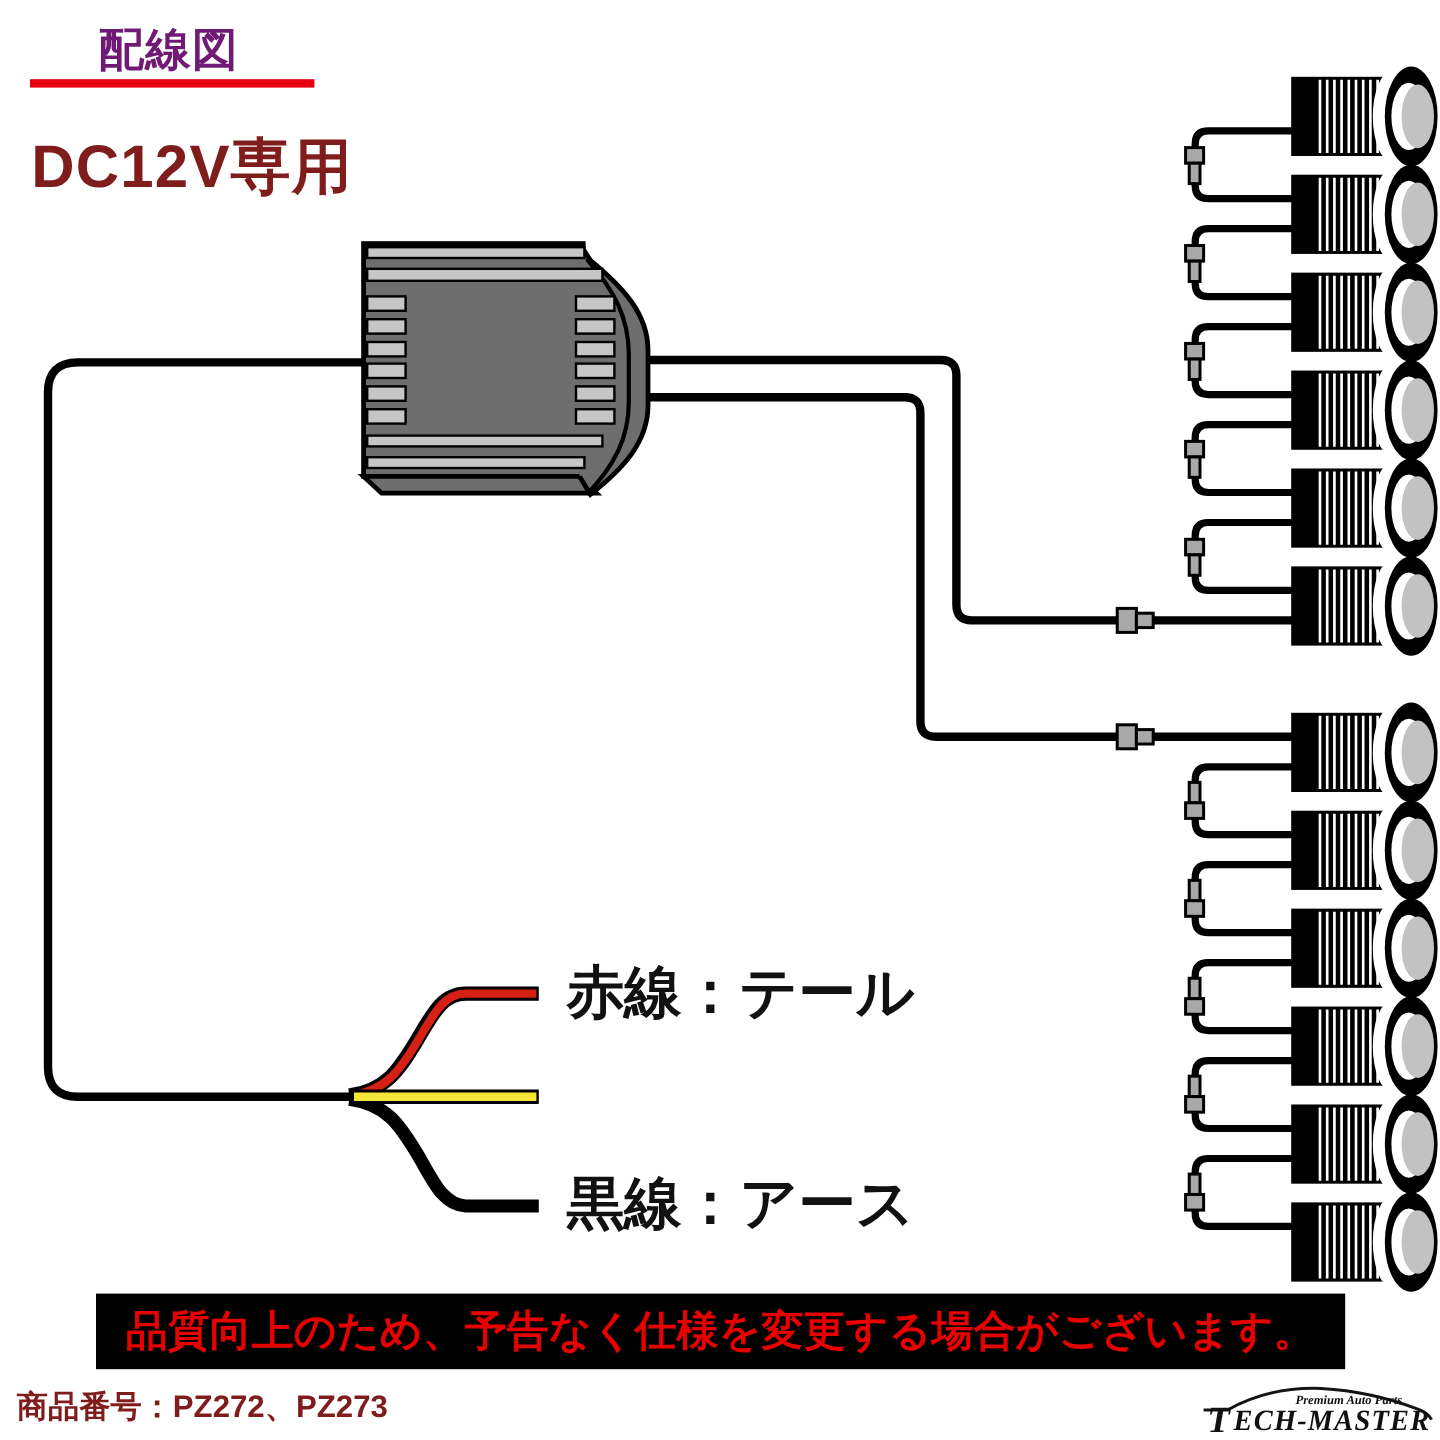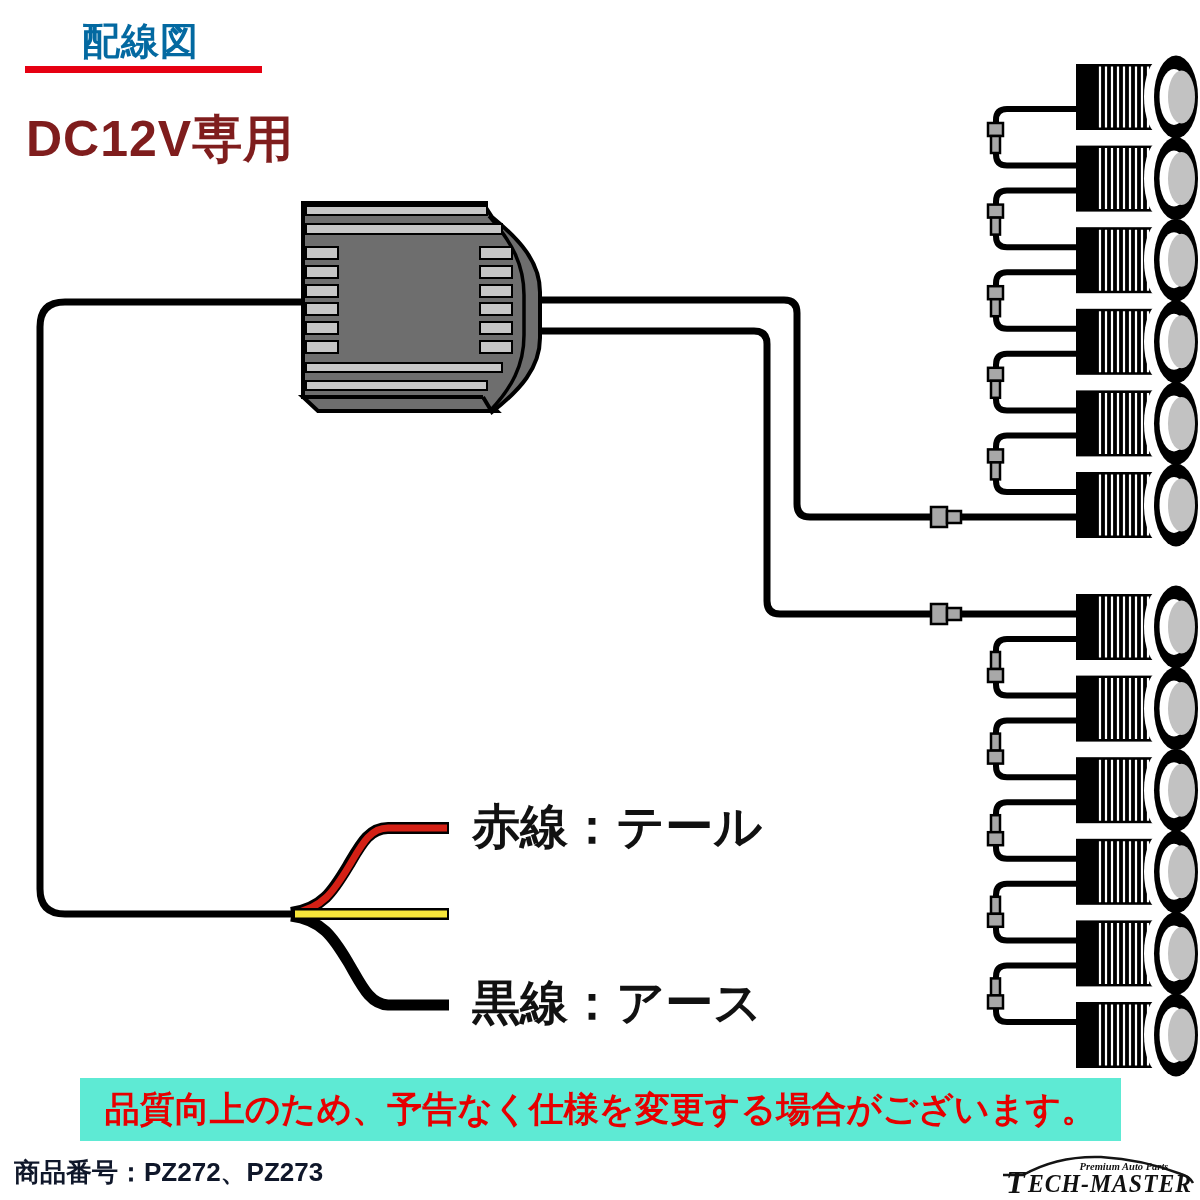--- a/index.html
+++ b/index.html
@@ -1,37 +1,37 @@
 <!DOCTYPE html>
 <html><head>
 <meta charset="utf-8">
 <style>
   html,body{margin:0;padding:0;background:#fff;}
   #page{position:relative;width:1200px;height:1200px;background:#fff;overflow:hidden;
         font-family:"Liberation Sans",sans-serif;}
   #diagram-svg{position:absolute;left:0;top:0;width:1200px;height:1200px;}
 
   .page-title{position:absolute;left:82px;top:16px;font-size:38px;font-weight:700;
-              color:#0369a1;letter-spacing:1px;white-space:nowrap;}
+              color:#701a75;letter-spacing:1px;white-space:nowrap;}
   .title-underline{position:absolute;left:25px;top:66px;width:237px;height:7px;background:#e60012;}
   .voltage-note{position:absolute;left:26px;top:106px;font-size:50px;font-weight:900;
                 color:#7f1d1d;letter-spacing:1px;white-space:nowrap;}
 
   .wire-label{position:absolute;left:472px;transform:translateY(-50%);
               font-size:48px;font-weight:800;color:#111;white-space:nowrap;text-align:center;}
   #wire-label-red{top:827px;}
   #wire-label-yellow{top:913px;}
   #wire-label-black{top:1003px;}
 
   .notice-banner{position:absolute;left:80px;top:1078px;width:1041px;height:63px;
-                 background:#5eead4;display:flex;align-items:center;justify-content:center;}
+                 background:#000000;display:flex;align-items:center;justify-content:center;}
   .notice-text{color:#e60000;font-size:35px;font-weight:800;white-space:nowrap;letter-spacing:0px;}
 
   .product-number{position:absolute;left:14px;top:1155px;font-size:26px;font-weight:700;
-                  color:#0f172a;white-space:nowrap;}
+                  color:#7f1d1d;white-space:nowrap;}
 
   
   .wire7{fill:none;stroke:#000;stroke-width:7;}
   .wire6{fill:none;stroke:#000;stroke-width:6;}
   .conn rect{fill:#a8a8a8;stroke:#000;stroke-width:2.5;}
   .boxfill{fill:#6e6e6e;}
   .boxline{stroke:#000;stroke-width:4;}
   .fin{fill:#c6c6c6;stroke:#000;stroke-width:2;}
   .logo-tagline{font-family:"Liberation Serif",serif;font-style:italic;font-weight:600;fill:#111;}
   .logo-brand{font-family:"Liberation Serif",serif;font-style:italic;font-weight:700;fill:#111;}

